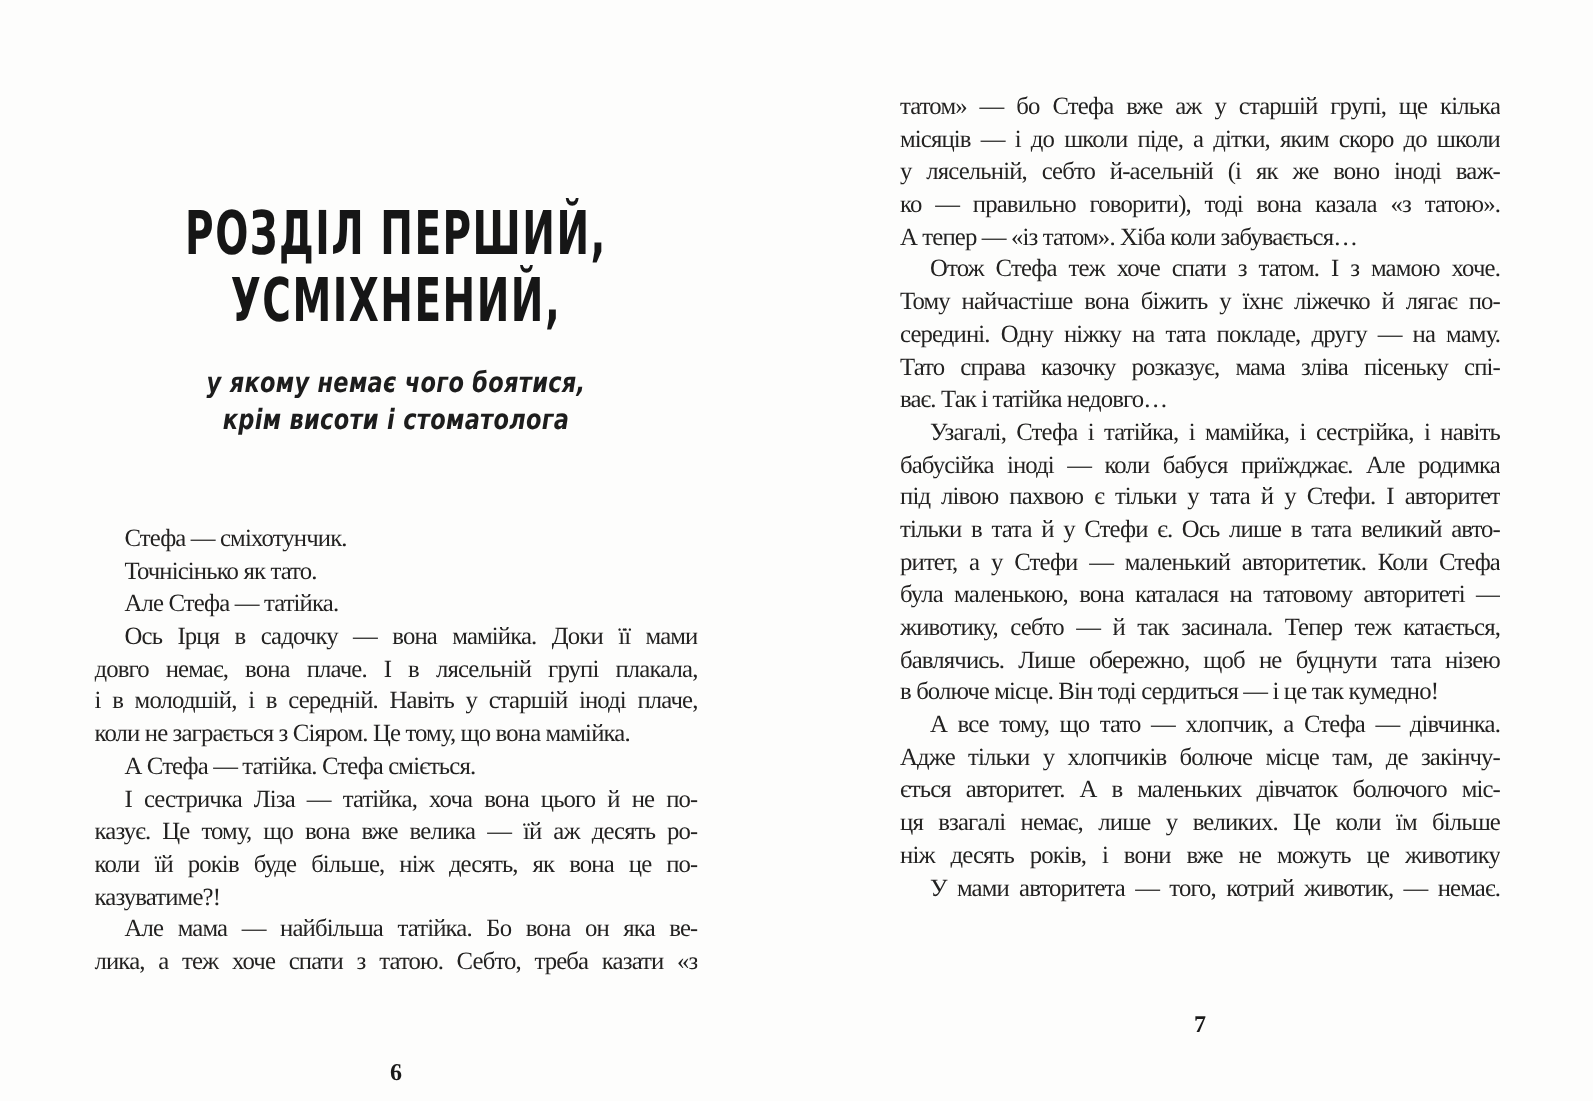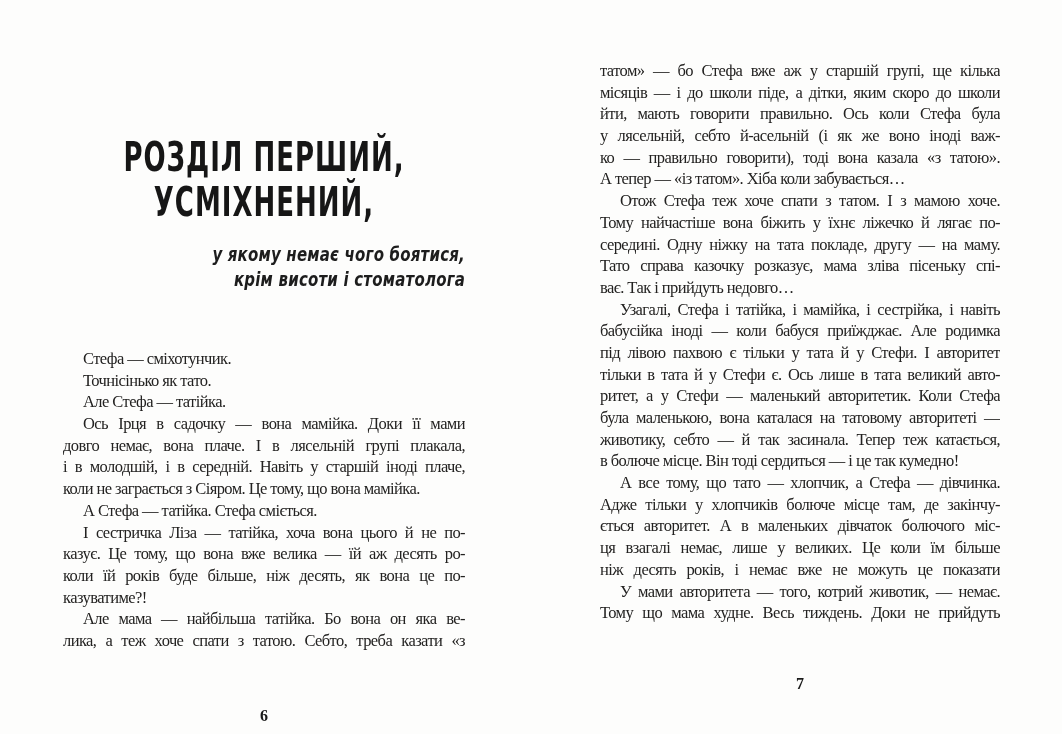--- a/index.html
+++ b/index.html
@@ -20,21 +20,21 @@
   .chapter-head { position: absolute; top: 103px; left: 0; right: 0; text-align: center; }
   .title-line {
     font-family: "DejaVu Sans", sans-serif;
     font-weight: bold;
     font-size: 26px;
     line-height: 45px;
     letter-spacing: 1px;
     color: #161616;
     transform: scaleY(1.55);
   }
-  .chapter-sub { position: absolute; top: 211px; left: 0; right: 0; text-align: right; }
+  .chapter-sub { position: absolute; top: 211px; left: 0; right: 0; text-align: center; }
   .subtitle-line {
     font-family: "DejaVu Sans", sans-serif;
     font-style: italic;
     font-weight: bold;
     font-size: 15px;
     line-height: 25px;
     letter-spacing: 0.2px;
     color: #1d1d1d;
     transform: scaleY(1.25);
   }
@@ -110,50 +110,49 @@
         </div>
       </div>
     <div class="page-number">6</div>
   </div>
 
   <div class="page page-right">
     <div class="page-body">
         <div class="para">
           <div class="line">татом» — бо Стефа вже аж у старшій групі, ще кілька</div>
           <div class="line">місяців — і до школи піде, а дітки, яким скоро до школи</div>
-          <div class="line">йти, мають говорити правильно. Ось коли Стефа була</div>
           <div class="line">у лясельній, себто й-асельній (і як же воно іноді важ-</div>
           <div class="line">ко — правильно говорити), тоді вона казала «з татою».</div>
           <div class="line endline">А тепер — «із татом». Хіба коли забувається…</div>
         </div>
         <div class="para">
           <div class="line indent">Отож Стефа теж хоче спати з татом. І з мамою хоче.</div>
           <div class="line">Тому найчастіше вона біжить у їхнє ліжечко й лягає по-</div>
           <div class="line">середині. Одну ніжку на тата покладе, другу — на маму.</div>
           <div class="line">Тато справа казочку розказує, мама зліва пісеньку спі-</div>
-          <div class="line endline">ває. Так і прийдуть недовго…</div>
+          <div class="line endline">ває. Так і татійка недовго…</div>
         </div>
         <div class="para">
           <div class="line indent">Узагалі, Стефа і татійка, і мамійка, і сестрійка, і навіть</div>
           <div class="line">бабусійка іноді — коли бабуся приїжджає. Але родимка</div>
           <div class="line">під лівою пахвою є тільки у тата й у Стефи. І авторитет</div>
           <div class="line">тільки в тата й у Стефи є. Ось лише в тата великий авто-</div>
           <div class="line">ритет, а у Стефи — маленький авторитетик. Коли Стефа</div>
           <div class="line">була маленькою, вона каталася на татовому авторитеті —</div>
           <div class="line">животику, себто — й так засинала. Тепер теж катається,</div>
+          <div class="line">бавлячись. Лише обережно, щоб не буцнути тата нізею</div>
           <div class="line endline">в болюче місце. Він тоді сердиться — і це так кумедно!</div>
         </div>
         <div class="para">
           <div class="line indent">А все тому, що тато — хлопчик, а Стефа — дівчинка.</div>
           <div class="line">Адже тільки у хлопчиків болюче місце там, де закінчу-</div>
           <div class="line">ється авторитет. А в маленьких дівчаток болючого міс-</div>
           <div class="line">ця взагалі немає, лише у великих. Це коли їм більше</div>
-          <div class="line">ніж десять років, і немає вже не можуть це показати</div>
+          <div class="line">ніж десять років, і вони вже не можуть це животику</div>
         </div>
         <div class="para">
           <div class="line indent">У мами авторитета — того, котрий животик, — немає.</div>
-          <div class="line">Тому що мама худне. Весь тиждень. Доки не прийдуть</div>
         </div>
       </div>
     <div class="page-number">7</div>
   </div>
 
 </div>
 
 </body></html>

